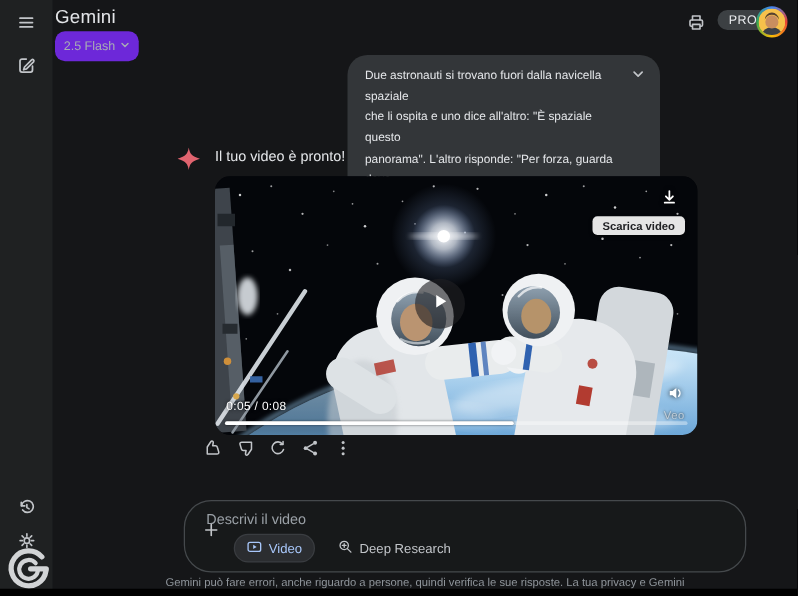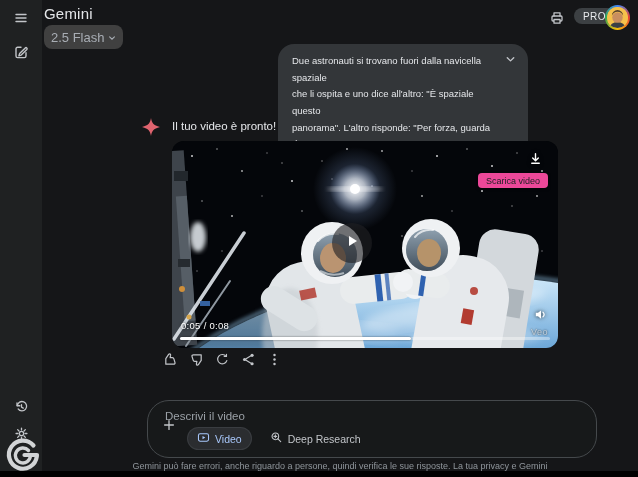--- a/index.html
+++ b/index.html
@@ -11,21 +11,21 @@
   }
   
   .sidebar { position:absolute; left:0; top:0; width:42px; height:477px; background:#1f2122; }
   .sb-btn { position:absolute; left:9px; width:24px; height:24px; display:flex; align-items:center; justify-content:center; border-radius:50%; cursor:pointer; }
   .sb-btn svg { stroke:#c2c5c9; fill:none; stroke-width:1.4; stroke-linecap:round; stroke-linejoin:round; }
   .g-logo { position:absolute; left:3px; top:435px; width:40px; height:40px; }
 
   
   .app-title { position:absolute; left:44px; top:5px; font-size:15px; color:#e3e5e8; letter-spacing:.2px; }
   .model-pill { position:absolute; left:44px; top:25px; height:15px; padding:12px 7px; display:inline-flex; align-items:center; gap:4px;
-    background:#404040; border-radius:8px; color:#a8adb4; font-size:13px; cursor:pointer; }
+    background:#6d28d9; border-radius:8px; color:#a8adb4; font-size:10px; cursor:pointer; }
   .model-pill svg { stroke:#a8adb4; fill:none; stroke-width:1.4; stroke-linecap:round; }
   .print-btn { position:absolute; left:546px; top:9px; width:22px; height:22px; display:flex; align-items:center; justify-content:center; cursor:pointer; }
   .print-btn svg { stroke:#c2c5c9; fill:none; stroke-width:1.3; stroke-linecap:round; stroke-linejoin:round; }
   .pro-badge { position:absolute; left:574px; top:8px; height:16px; padding:0 9px; display:inline-flex; align-items:center;
     background:#3c4043; border-radius:10px; color:#e8eaed; font-size:10px; letter-spacing:.4px; cursor:pointer; }
   .avatar { position:absolute; left:605px; top:5px; width:25px; height:25px; border-radius:50%; padding:2px;
     background:conic-gradient(#4285F4,#EA4335,#FBBC04,#34A853,#4285F4); cursor:pointer; }
   .avatar-inner { width:21px; height:21px; border-radius:50%; overflow:hidden; background:#f6c14b; }
 
   
@@ -36,22 +36,22 @@
 
   
   .sparkle { position:absolute; left:142px; top:118px; width:18px; height:18px; }
   .ready-text { position:absolute; left:172px; top:120px; font-size:11.5px; color:#e5e7ea; }
 
   
   .video { position:absolute; left:172px; top:141px; width:386px; height:207px; border-radius:12px; overflow:hidden; background:#04060a; cursor:pointer; }
   .video svg.scene { position:absolute; inset:0; }
   .dl-btn { position:absolute; right:13px; top:9px; width:20px; height:20px; display:flex; align-items:center; justify-content:center; cursor:pointer; filter:drop-shadow(0 0 2px rgba(0,0,0,.8)); }
   .dl-btn svg { stroke:#fff; fill:none; stroke-width:1.5; stroke-linecap:round; stroke-linejoin:round; }
-  .dl-tooltip { position:absolute; right:10px; top:32px; background:#ec4899; color:#202124; font-size:9px;
-    padding:2.5px 8px; border-radius:4px; box-shadow:0 1px 3px rgba(0,0,0,.5); white-space:nowrap; }
+  .dl-tooltip { position:absolute; right:10px; top:32px; background:#e5e5e5; color:#202124; font-size:9px;
+    padding:2.5px 8px; border-radius:4px; box-shadow:0 1px 3px rgba(0,0,0,.5); white-space:nowrap;font-weight:bold; }
   .play-btn { position:absolute; left:160px; top:82px; width:40px; height:40px; border-radius:50%;
     background:rgba(32,33,36,.62); display:flex; align-items:center; justify-content:center; cursor:pointer; }
   .time { position:absolute; left:9px; bottom:17px; color:#fff; font-size:9.5px; letter-spacing:.3px; text-shadow:0 0 3px rgba(0,0,0,.9); }
   .vol-btn { position:absolute; right:9px; bottom:25px; width:16px; height:16px; cursor:pointer; filter:drop-shadow(0 0 2px rgba(0,0,0,.8)); }
   .watermark { position:absolute; right:10px; bottom:11px; color:rgba(255,255,255,.6); font-size:9px; letter-spacing:.5px; text-shadow:0 0 2px rgba(0,0,0,.8); }
   .progress { position:absolute; left:8px; right:8px; bottom:8px; height:3px; background:rgba(255,255,255,.38); border-radius:2px; cursor:pointer; }
   .progress-fill { height:100%; background:#fff; border-radius:2px; box-shadow:0 0 2px rgba(0,0,0,.6); }
 
   
   .actions { position:absolute; left:160px; top:351px; display:flex; gap:6px; }

